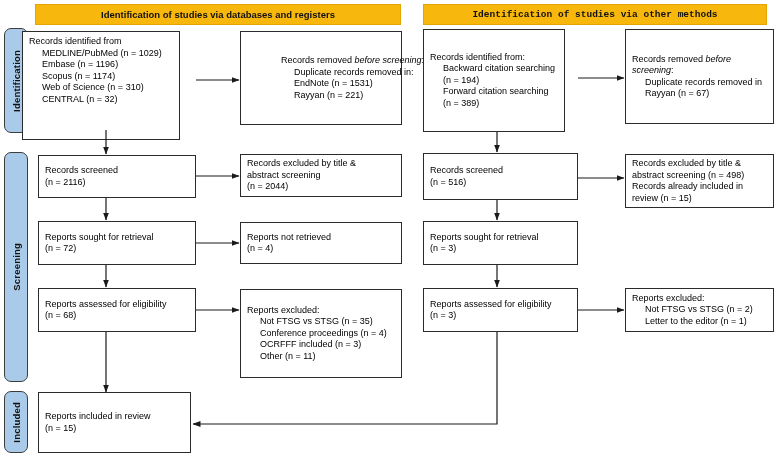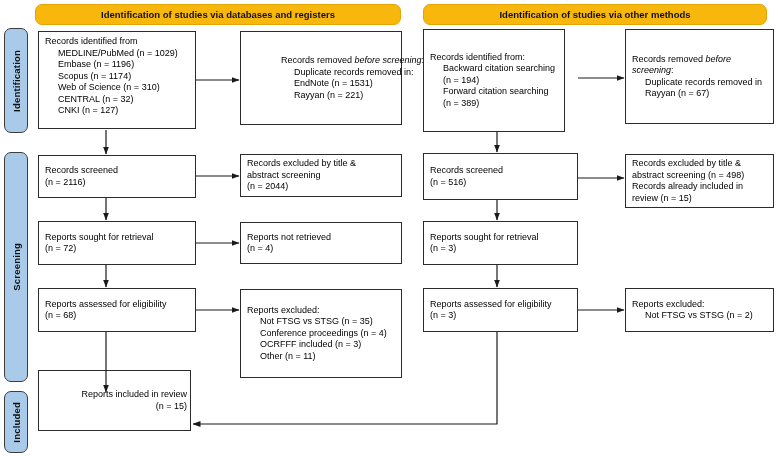--- a/index.html
+++ b/index.html
@@ -9,21 +9,21 @@
     --box-border:#2b2b2b;
     --arrow:#1a1a1a;
   }
   html,body{margin:0;padding:0;background:#fff;}
   #canvas{
     position:relative;width:778px;height:456px;background:#ffffff;
     font-family:"Liberation Sans", sans-serif;color:#000;overflow:hidden;
   }
   .hdr{
     position:absolute;height:19px;background:var(--header-bg);
-    border:1px solid #e3a503;border-radius:7px;
+    border:1px solid #e3a503;border-radius:0;
     display:flex;align-items:center;justify-content:center;
     font-size:9.5px;font-weight:bold;color:#111;
   }
   .tab{
     position:absolute;background:var(--tab-bg);
     border:1.5px solid var(--tab-border);border-radius:7px;
     display:flex;align-items:center;justify-content:center;
   }
   .tab span{
     writing-mode:vertical-rl;transform:rotate(180deg);
@@ -40,40 +40,39 @@
   .line.ind{padding-left:13px;}
   .em{font-style:italic;}
   svg.arrows{position:absolute;left:0;top:0;pointer-events:none;}
 </style>
 </head>
 <body>
 
 <div id="canvas">
 
   <div class="hdr" style="left:35px;top:4px;width:364px;">Identification of studies via databases and registers</div>
-  <div class="hdr" style="left:423px;top:4px;width:342px;">Identification of studies via other methods</div>
+  <div class="hdr" style="left:423px;top:4px;width:342px;font-family:Liberation Mono, monospace;">Identification of studies via other methods</div>
 
   <div class="tab" style="left:4px;top:28px;width:22px;height:103px;">
     <span>Identification</span>
   </div>
   <div class="tab" style="left:4px;top:152px;width:22px;height:228px;">
     <span>Screening</span>
   </div>
   <div class="tab" style="left:4px;top:391px;width:22px;height:60px;">
     <span>Included</span>
   </div>
 
-  <div class="box top-align" style="left:38px;top:31px;width:158px;height:98px;">
+  <div class="box top-align" style="left:22px;top:31px;width:158px;height:109px;">
       <div class="line"><span>Records identified from</span></div>
       <div class="line ind"><span>MEDLINE/PubMed (n = 1029)</span></div>
       <div class="line ind"><span>Embase (n = 1196)</span></div>
       <div class="line ind"><span>Scopus (n = 1174)</span></div>
       <div class="line ind"><span>Web of Science (n = 310)</span></div>
       <div class="line ind"><span>CENTRAL (n = 32)</span></div>
-      <div class="line ind"><span>CNKI (n = 127)</span></div>
     </div>
   <div class="box" style="left:240px;top:31px;width:162px;height:94px;padding-left:40px;">
       <div class="line"><span>Records removed </span><span class="em">before screening</span><span>:</span></div>
       <div class="line ind"><span>Duplicate records removed in:</span></div>
       <div class="line ind"><span>EndNote (n = 1531)</span></div>
       <div class="line ind"><span>Rayyan (n = 221)</span></div>
     </div>
   <div class="box" style="left:38px;top:155px;width:158px;height:43px;">
       <div class="line"><span>Records screened</span></div>
       <div class="line"><span>(n = 2116)</span></div>
@@ -95,21 +94,21 @@
       <div class="line"><span>Reports assessed for eligibility</span></div>
       <div class="line"><span>(n = 68)</span></div>
     </div>
   <div class="box" style="left:240px;top:289px;width:162px;height:89px;">
       <div class="line"><span>Reports excluded:</span></div>
       <div class="line ind"><span>Not FTSG vs STSG (n = 35)</span></div>
       <div class="line ind"><span>Conference proceedings (n = 4)</span></div>
       <div class="line ind"><span>OCRFFF included (n = 3)</span></div>
       <div class="line ind"><span>Other (n = 11)</span></div>
     </div>
-  <div class="box" style="left:38px;top:370px;width:153px;height:61px;text-align:right;">
+  <div class="box" style="left:38px;top:392px;width:153px;height:61px;">
       <div class="line"><span>Reports included in review</span></div>
       <div class="line"><span>(n = 15)</span></div>
     </div>
 
   <div class="box" style="left:423px;top:29px;width:142px;height:103px;">
       <div class="line"><span>Records identified from:</span></div>
       <div class="line ind"><span>Backward citation searching</span></div>
       <div class="line ind"><span>(n = 194)</span></div>
       <div class="line ind"><span>Forward citation searching</span></div>
       <div class="line ind"><span>(n = 389)</span></div>
@@ -134,20 +133,21 @@
       <div class="line"><span>Reports sought for retrieval</span></div>
       <div class="line"><span>(n = 3)</span></div>
     </div>
   <div class="box" style="left:423px;top:288px;width:155px;height:44px;">
       <div class="line"><span>Reports assessed for eligibility</span></div>
       <div class="line"><span>(n = 3)</span></div>
     </div>
   <div class="box" style="left:625px;top:288px;width:149px;height:44px;">
       <div class="line"><span>Reports excluded:</span></div>
       <div class="line ind"><span>Not FTSG vs STSG (n = 2)</span></div>
+      <div class="line ind"><span>Letter to the editor (n = 1)</span></div>
     </div>
 
   <svg class="arrows" width="778" height="456" viewBox="0 0 778 456">
     <defs>
       <marker id="ah" markerWidth="8" markerHeight="6" refX="7.5" refY="3" orient="auto" markerUnits="userSpaceOnUse">
         <path d="M0,0 L8,3 L0,6 Z" fill="#1a1a1a"></path>
       </marker>
     </defs>
     <g stroke="#1a1a1a" stroke-width="1.2" fill="none">
 

